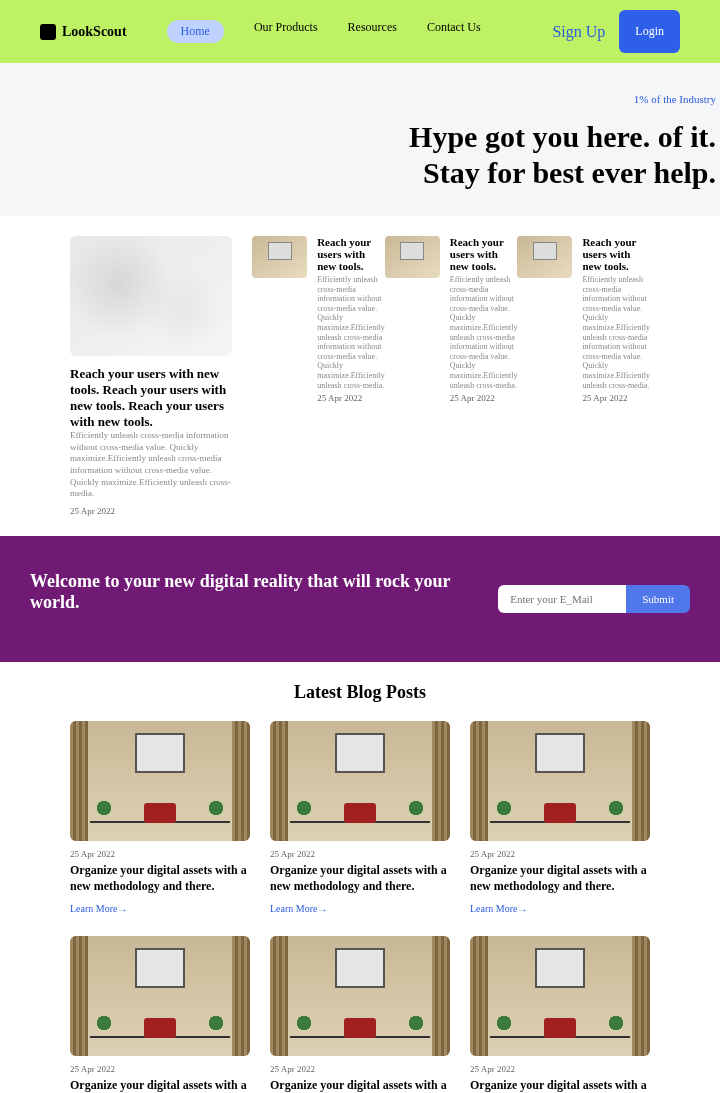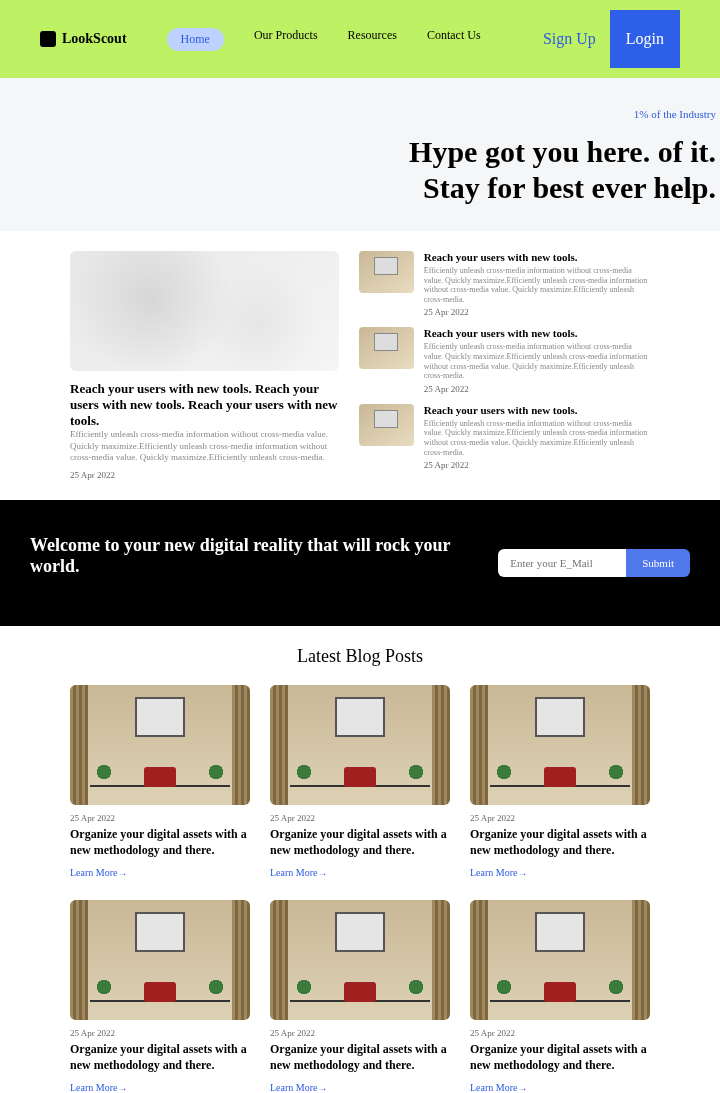--- a/index.html
+++ b/index.html
@@ -6,45 +6,45 @@
 body{background:#fff}
 .nav{display:flex;align-items:center;justify-content:space-between;padding:10px 40px;background:#bef264}
 .nav-left{display:flex;align-items:center;gap:40px}
 .logo{display:flex;align-items:center;gap:6px;font-weight:bold;font-size:14px}
 .logo-icon{width:16px;height:16px;background:#000;border-radius:3px;display:inline-block}
 .nav-links{display:flex;gap:30px;font-size:12px}
 .nav-links span{cursor:pointer}
 .nav-links .active{background:#bfd2ff;padding:4px 14px;border-radius:12px;color:#2b5ce0}
 .nav-right{display:flex;gap:14px;align-items:center}
 .signup{color:#2b5ce0;font-size:16px;cursor:pointer}
-.login{background:#2e5fe8;color:#fff;padding:20px 16px;border-radius:0;font-size:16px;cursor:pointer}
+.login{background:#2e5fe8;color:#fff;padding:14px 16px;border-radius:6px;font-size:12px;cursor:pointer}
 .hero{background:#f5f6f8;text-align:right;padding:30px 4px 25px}
 .hero-tag{color:#2b5ce0;font-size:11px;margin-bottom:14px}
 .hero-title{font-size:30px;font-weight:bold;line-height:1.2}
 .content{display:flex;gap:20px;padding:20px 70px}
 .big-card{flex:1.2}
 .big-img{width:100%;height:120px;background:linear-gradient(145deg,#e8e8e8,#f5f5f5);border-radius:6px;margin-bottom:10px;position:relative;overflow:hidden}
 .big-img::before{content:"";position:absolute;inset:0;background:radial-gradient(circle at 30% 40%,rgba(200,200,200,.6),transparent 40%),radial-gradient(circle at 70% 60%,rgba(220,220,220,.5),transparent 30%)}
 .big-card h3{font-size:13px;font-weight:bold;}
 .big-card p{font-size:9px;color:#888;line-height:1.3;margin-bottom:6px}
 .date{font-size:9px;color:#666}
-.side-cards{flex:1.3;display:flex;flex-direction:column;gap:10px}
+.side-cards{flex:1.3;display:flex;flex-direction:row;}
 .side-card{display:flex;gap:10px}
 .side-img{width:55px;height:42px;background:linear-gradient(145deg,#c9b896,#e8dcc0);border-radius:4px;flex-shrink:0;position:relative}
 .side-img::after{content:"";position:absolute;top:6px;left:50%;transform:translateX(-50%);width:22px;height:16px;border:1px solid #888;background:#ddd}
 .side-text h4{font-size:11px;font-weight:bold;margin-bottom:3px}
 .side-text p{font-size:8px;color:#888;line-height:1.2;margin-bottom:3px}
-.cta{background:#000000;color:#fff;padding:35px 30px;display:flex;justify-content:space-between;align-items:center}
+.cta{background:#701a75;color:#fff;padding:35px 30px;display:flex;justify-content:space-between;align-items:center}
 .cta-left h2{font-size:18px;font-weight:bold;margin-bottom:14px}
 .cta-left p{font-size:10px;opacity:.85;line-height:1.4}
 .cta-right{display:flex;gap:0}
 .cta-right input{padding:8px 12px;border:none;border-radius:6px 0 0 6px;font-size:11px;width:128px}
 .cta-right button{background:#5078eb;color:#fff;border:none;padding:8px 16px;border-radius:0 6px 6px 0;font-size:11px;cursor:pointer}
 .blog{padding:20px 70px}
-.blog-title{text-align:center;font-size:18px;font-weight:normal;margin-bottom:18px}
+.blog-title{text-align:center;font-size:18px;font-weight:bold;margin-bottom:18px}
 .blog-grid{display:grid;grid-template-columns:repeat(3,1fr);gap:20px}
 .blog-card{}
 .blog-img{width:100%;height:120px;border-radius:6px;margin-bottom:8px;background:linear-gradient(180deg,#c9b896 0%,#ddd1b5 100%);position:relative;overflow:hidden}
 .blog-img::before{content:"";position:absolute;left:0;top:0;width:18px;height:100%;background:repeating-linear-gradient(90deg,#a0885f 0 3px,#7d6640 3px 6px)}
 .blog-img::after{content:"";position:absolute;right:0;top:0;width:18px;height:100%;background:repeating-linear-gradient(90deg,#a0885f 0 3px,#7d6640 3px 6px)}
 .blog-frame{position:absolute;top:12px;left:50%;transform:translateX(-50%);width:50px;height:40px;border:2px solid #555;background:#e5e5e5}
 .blog-table{position:absolute;bottom:18px;left:20px;right:20px;height:2px;background:#333}
 .blog-plant-l{position:absolute;bottom:18px;left:24px;width:20px;height:30px;background:radial-gradient(circle,#3a7a3a 40%,transparent 40%);border-radius:50%}
 .blog-plant-r{position:absolute;bottom:18px;right:24px;width:20px;height:30px;background:radial-gradient(circle,#3a7a3a 40%,transparent 40%);border-radius:50%}
 .blog-chair{position:absolute;bottom:18px;left:50%;transform:translateX(-50%);width:32px;height:20px;background:#a02020;border-radius:3px}

